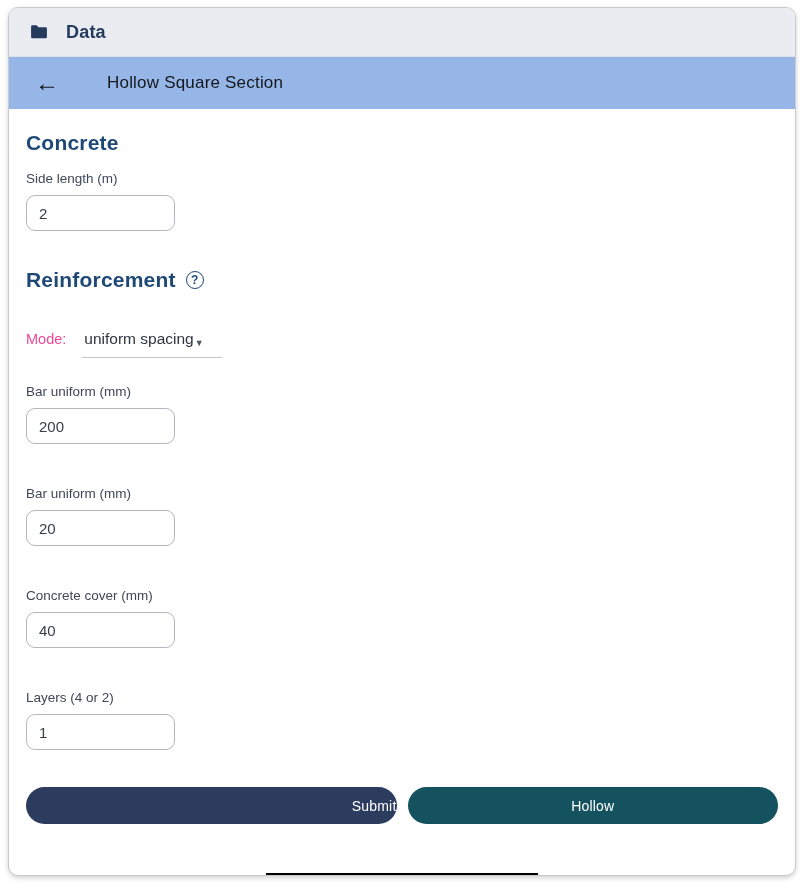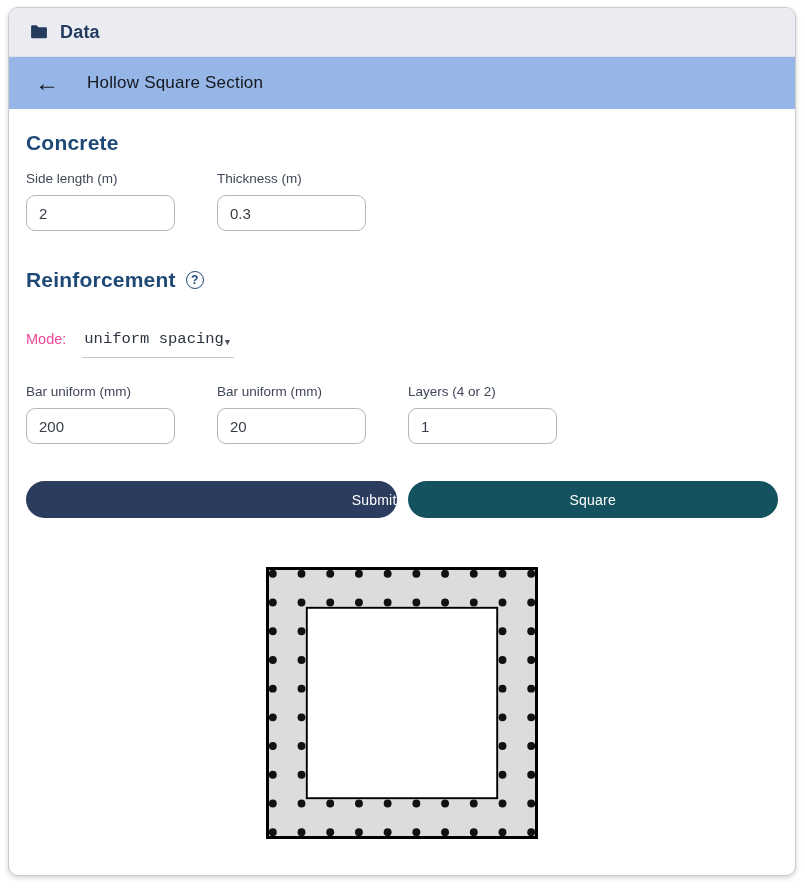--- a/index.html
+++ b/index.html
@@ -15,71 +15,71 @@
     background: #ffffff;
     border: 1px solid #c9cacd;
     border-radius: 10px;
     box-shadow: 0 2px 5px rgba(0,0,0,.18);
     overflow: hidden;
   }
   .card-header {
     height: 49px;
     background: #eaecf1;
     display: flex; align-items: center;
-    padding-left: 20px; gap: 11px;
+    padding-left: 20px; gap: 17px;
     border-bottom: 1px solid #dfe1e7;
   }
   .card-header .folder-ic { width: 20px; height: 20px; display: inline-flex; }
   .card-header .hdr-title {
     font-size: 18px; font-weight: bold; color: #253b5e; letter-spacing: .2px;
   }
   .nav-bar {
     height: 52px;
     background: #96b6e8;
     display: flex; align-items: center;
     padding-left: 20px;
   }
   .back-btn {
     width: 36px; height: 36px;
     display: inline-flex; align-items: center; justify-content: center;
     font-size: 24px; color: #121417; cursor: pointer; border-radius: 50%;
     background: transparent; border: none; line-height: 1;
   }
-  .nav-title { font-size: 17px; color: #15181d; margin-left: 22px; letter-spacing: .2px; }
+  .nav-title { font-size: 17px; color: #15181d; margin-left: 42px; letter-spacing: .2px; }
 
   .content { padding: 22px 17px 0 17px; }
 
   h2.section-heading {
     font-size: 21px; font-weight: bold; color: #1e4976;
     display: flex; align-items: center; gap: 10px;
     letter-spacing: .2px;
   }
   .help-ic {
     width: 18px; height: 18px; border: 1.6px solid #1e4976; border-radius: 50%;
     display: inline-flex; align-items: center; justify-content: center;
     font-size: 12px; font-weight: bold; color: #1e4976; cursor: pointer;
   }
 
-  .field-grid { display: flex; gap: 42px; margin-top: 16px; }
+  .field-grid { display: flex; gap: 42px; margin-top: 16px; flex-direction: column; }
   .field { width: 149px; }
   .field-label { font-size: 13.5px; color: #3f4757; display: block; margin-bottom: 9px; white-space: nowrap; }
   .field input {
     width: 149px; height: 36px;
     border: 1px solid #b3b6be; border-radius: 9px;
     padding: 0 12px; font-size: 15px; color: #383d45;
     font-family: inherit; background: #fff; outline: none;
   }
 
   .mode-row { display: flex; align-items: flex-start; margin-top: 36px; gap: 16px; }
   .mode-label { font-size: 14.5px; color: #ec4899; padding-top: 3px; }
   .mode-select {
     display: inline-flex; align-items: flex-end; gap: 1px;
     font-size: 15.5px; color: #2e3540;
     border-bottom: 1px solid #c3c6cc;
-    padding: 2px 4px 9px 2px; min-width: 140px; cursor: pointer; font-family: Liberation Mono, monospace;
+    padding: 2px 4px 9px 2px; min-width: 140px; cursor: pointer;
   }
   .mode-select .dd-arrow { font-size: 9px; color: #4c545f; }
 
   .sec-gap-1 { margin-top: 37px; }
   .btn-row { display: flex; gap: 11px; margin-top: 37px; }
   .btn {
     flex: 1; height: 37px; border: none; border-radius: 19px;
     color: #ffffff; font-size: 14px; font-family: inherit; cursor: pointer;
     letter-spacing: .2px;
   }
@@ -109,24 +109,20 @@
 
     <h2 class="section-heading">
       <span>Concrete</span>
     </h2>
 
     <div class="field-grid">
       <div class="field">
         <label class="field-label">Side length (m)</label>
         <input type="text" value="2" style="">
       </div>
-      <div class="field">
-        <label class="field-label">Thickness (m)</label>
-        <input type="text" value="0.3" style="">
-      </div>
     </div>
 
     <h2 class="section-heading sec-gap-1">
       <span>Reinforcement</span>
       <span class="help-ic">?</span>
     </h2>
 
     <div class="mode-row">
       <span class="mode-label">Mode:</span>
       <span class="mode-select">
@@ -138,28 +134,32 @@
     <div class="field-grid" style="margin-top:26px">
       <div class="field">
         <label class="field-label">Bar uniform (mm)</label>
         <input type="text" value="200" style="">
       </div>
       <div class="field">
         <label class="field-label">Bar uniform (mm)</label>
         <input type="text" value="20" style="">
       </div>
       <div class="field">
+        <label class="field-label">Concrete cover (mm)</label>
+        <input type="text" value="40" style="">
+      </div>
+      <div class="field">
         <label class="field-label">Layers (4 or 2)</label>
         <input type="text" value="1" style="">
       </div>
     </div>
 
     <div class="btn-row">
       <button class="btn" id="submit-btn" style="background: rgb(43, 60, 94); text-align: right;">Submit</button>
-      <button class="btn" id="infos-btn" style="background: rgb(20, 82, 95);">Square</button>
+      <button class="btn" id="infos-btn" style="background: rgb(20, 82, 95);">Hollow</button>
     </div>
 
     <div class="figure-wrap">
       <svg class="section-svg" xmlns="http://www.w3.org/2000/svg" viewBox="0 0 2000 2000" width="272" height="272">
           <rect x="11" y="11" width="1978" height="1978" fill="#dcdcdc" stroke="#000000" stroke-width="22"></rect>
           <rect x="300" y="300" width="1400" height="1400" fill="#ffffff" stroke="#000000" stroke-width="14"></rect>
           <circle cx="50" cy="50" r="29" fill="#111111"></circle>
           <circle cx="50" cy="261.1111111111111" r="29" fill="#111111"></circle>
           <circle cx="50" cy="472.22222222222223" r="29" fill="#111111"></circle>
           <circle cx="50" cy="683.3333333333334" r="29" fill="#111111"></circle>

